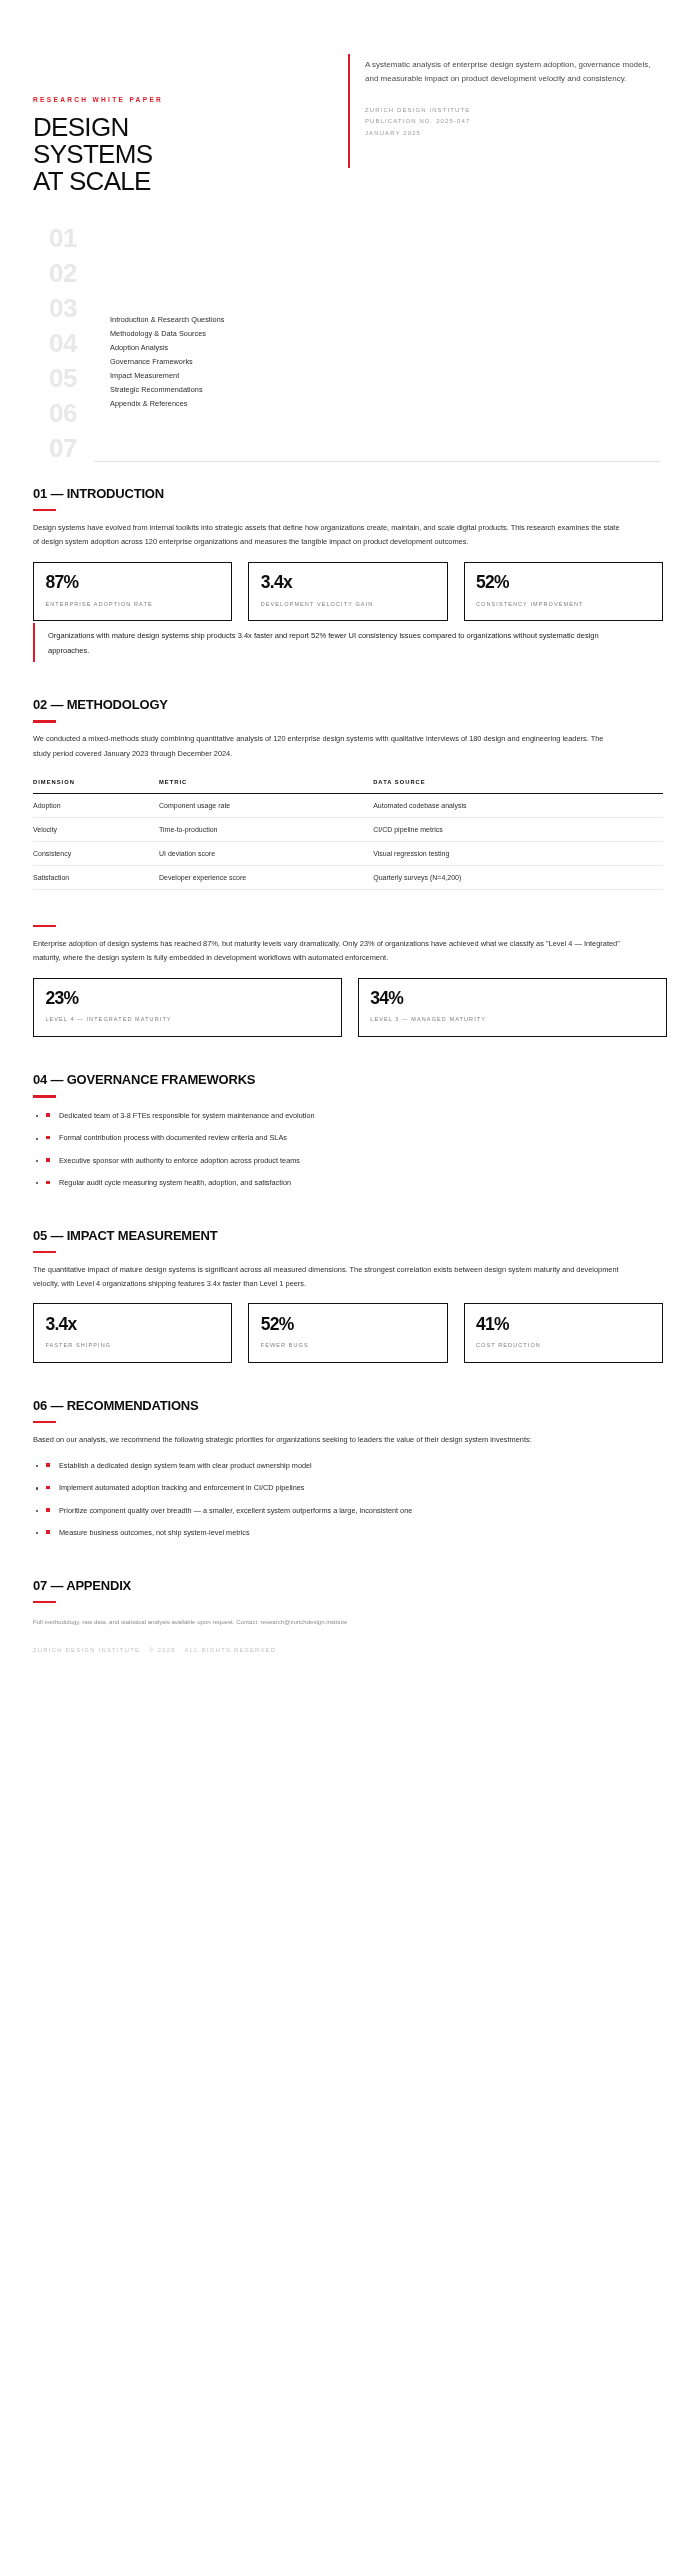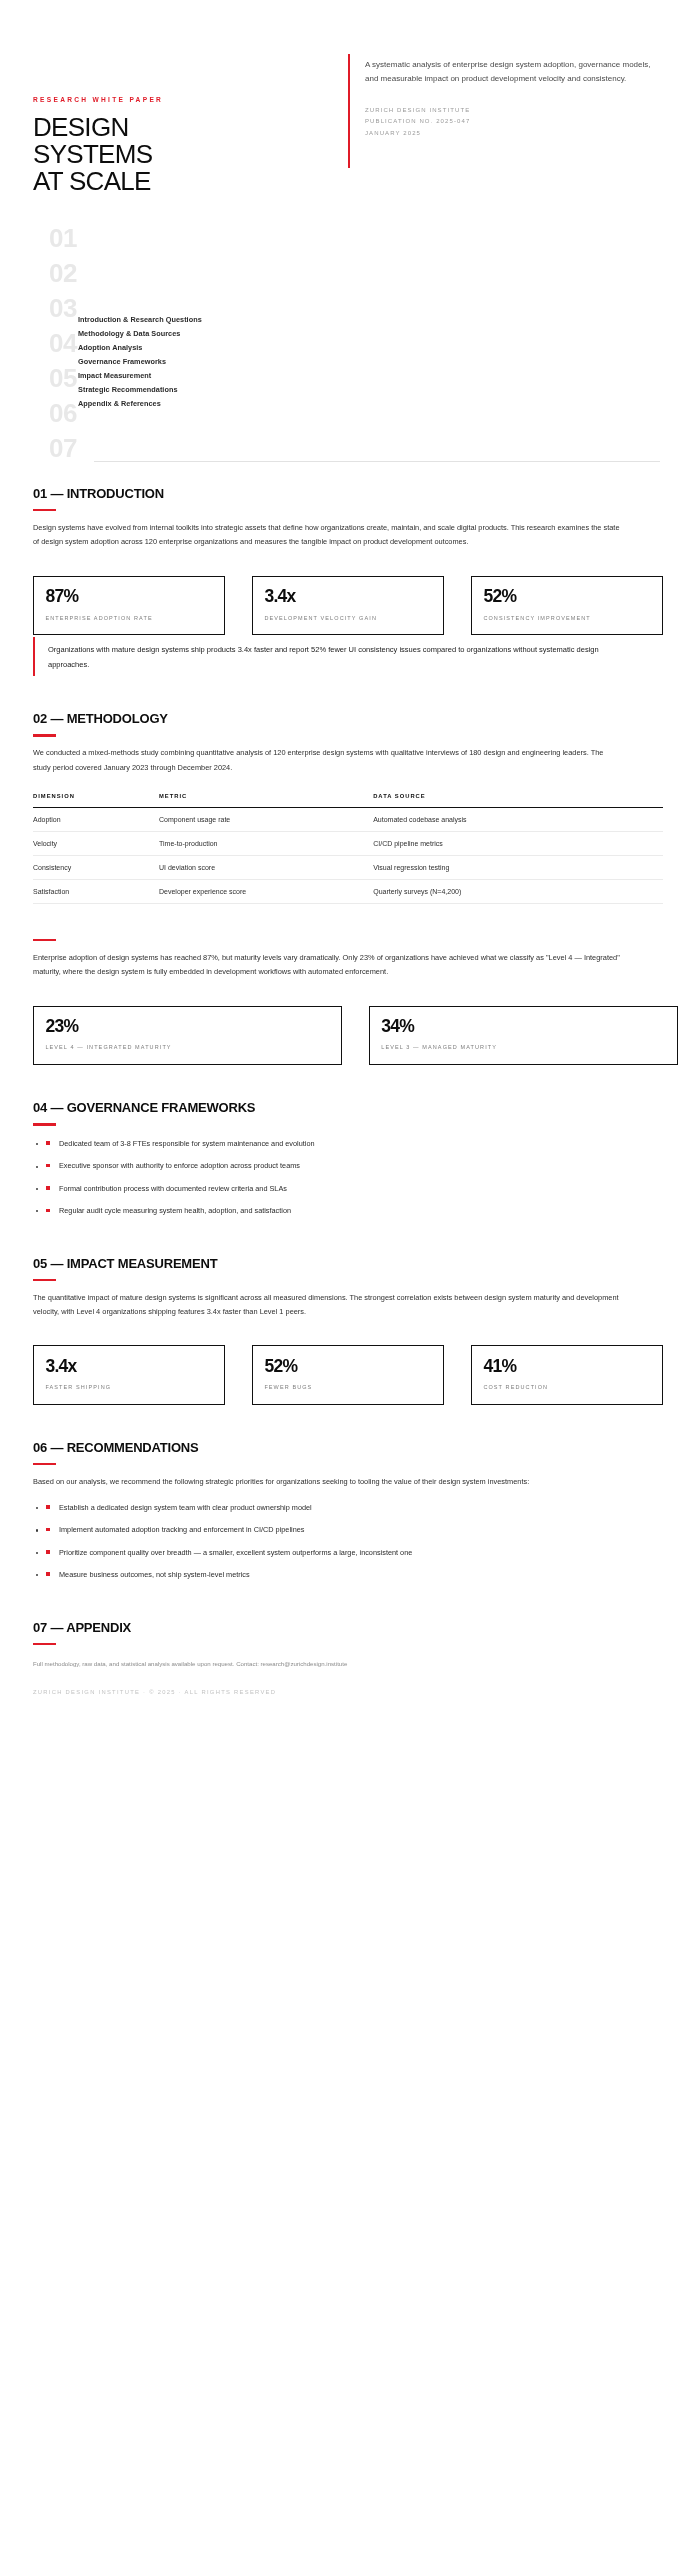--- a/index.html
+++ b/index.html
@@ -91,23 +91,22 @@
     font-size: 26px;
     font-weight: 700;
     color: #e8e8e8;
     letter-spacing: -0.4px;
     line-height: 1;
     height: 35px;
     margin-bottom: 0;
   }
   .toc-list {
     position: absolute;
-    left: 45px;
+    left: 77px;
     top: 88px;
-    font-weight: bold;
   }
   .toc-item {
     font-size: 7.3px;
     color: #2b2b2b;
     line-height: 1.92;
     letter-spacing: 0.04px;
   }
   .toc-rule {
     position: absolute;
     left: 61px;
@@ -138,22 +137,22 @@
   .body-text {
     font-size: 7.4px;
     line-height: 1.95;
     color: #2e2e2e;
     max-width: 589px;
   }
 
   
   .stat-row {
     display: flex;
-    gap: 27px;
-    margin-top: 26px;
+    gap: 16px;
+    margin-top: 12px;
   }
   .stat-box {
     flex: 1;
     border: 1.4px solid #111111;
     padding: 10.5px 11.4px 11.4px 11.4px;
     min-height: 54px;
   }
   .stat-box.two { flex: 0 0 calc(50% - 6.1px); }
   .stat-value {
     font-size: 17.5px;
@@ -401,26 +400,26 @@
 
     <ul class="bullets">
       <li>
         <span class="dot"></span>
         <span class="sq"></span>
         <span>Dedicated team of 3-8 FTEs responsible for system maintenance and evolution</span>
       </li>
       <li>
         <span class="dot"></span>
         <span class="sq"></span>
+        <span>Formal contribution process with documented review criteria and SLAs</span>
+      </li>
+      <li>
+        <span class="dot"></span>
+        <span class="sq"></span>
         <span>Executive sponsor with authority to enforce adoption across product teams</span>
-      </li>
-      <li>
-        <span class="dot"></span>
-        <span class="sq"></span>
-        <span>Formal contribution process with documented review criteria and SLAs</span>
       </li>
       <li>
         <span class="dot"></span>
         <span class="sq"></span>
         <span>Regular audit cycle measuring system health, adoption, and satisfaction</span>
       </li>
     </ul>
   </section>
 
   <div class="sp-md"></div>
@@ -444,21 +443,21 @@
         <div class="stat-label">COST REDUCTION</div>
       </div>
     </div>
   </section>
 
   <div class="sp-lg"></div>
 
   <section class="section">
     <h2 class="section-head">06 — RECOMMENDATIONS</h2>
     <div class="sec-dash"></div>
-    <p class="body-text">Based on our analysis, we recommend the following strategic priorities for organizations seeking to tooling the value of their design system investments:</p>
+    <p class="body-text">Based on our analysis, we recommend the following strategic priorities for organizations seeking to leaders the value of their design system investments:</p>
 
     <ul class="bullets">
       <li>
         <span class="dot"></span>
         <span class="sq"></span>
         <span>Establish a dedicated design system team with clear product ownership model</span>
       </li>
       <li>
         <span class="dot"></span>
         <span class="sq"></span>

